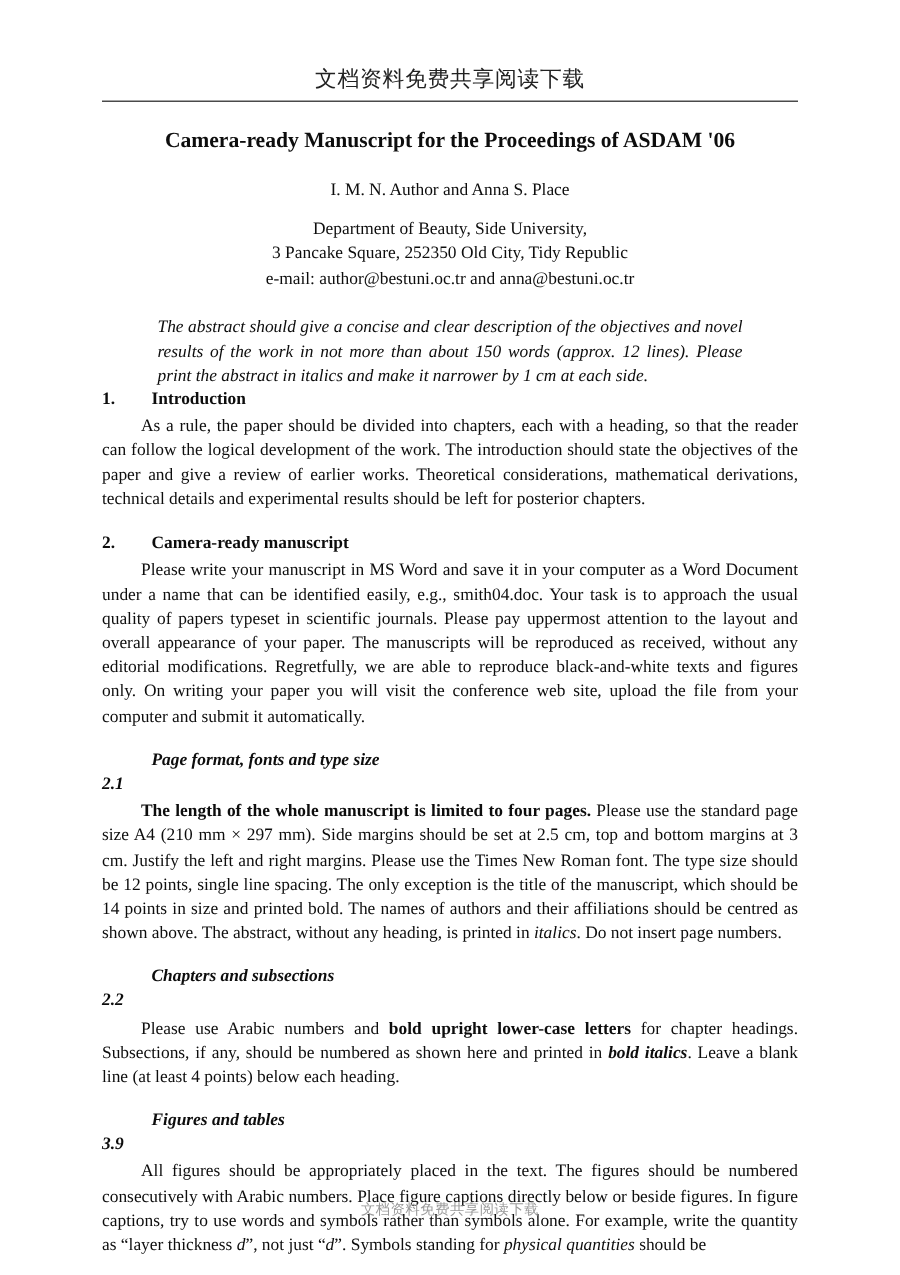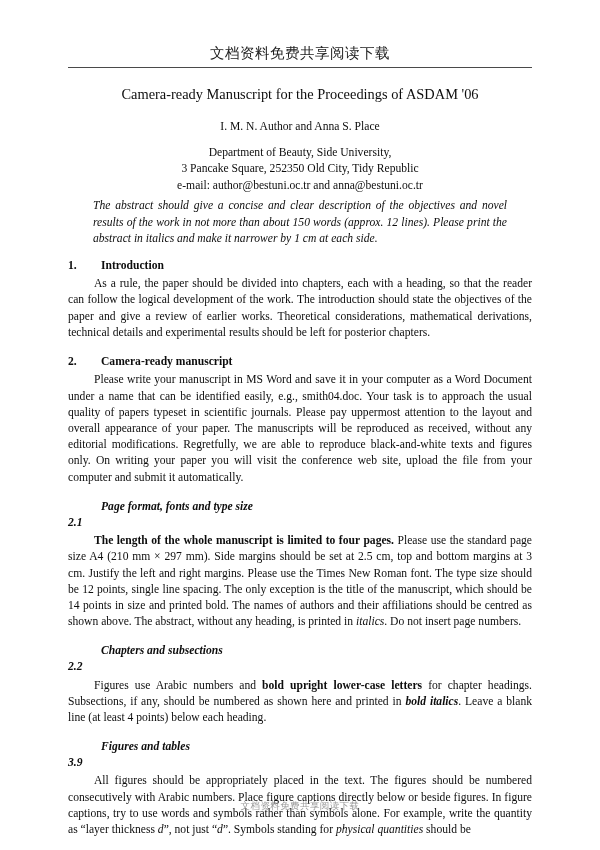--- a/index.html
+++ b/index.html
@@ -45,21 +45,21 @@
   }
 
   
   .doc-title {
     position: absolute;
     left: 68px;
     top: 85px;
     width: 464px;
     text-align: center;
     font-size: 14.4px;
-    font-weight: normal;
+    font-weight: bold;
     line-height: 1.3;
   }
   .authors {
     position: absolute;
     left: 68px;
     top: 119px;
     width: 464px;
     text-align: center;
     font-size: 11.6px;
     line-height: 1.35;
@@ -79,21 +79,21 @@
   .abstract {
     position: absolute;
     left: 93px;
     top: 198px;
     width: 414px;
     font-size: 11.6px;
     font-style: italic;
     line-height: 1.44;
     text-align: justify;
   }
-  .abstract p { margin: 0; }
+  .abstract p { margin: 12px; }
 
   
   .content {
     position: absolute;
     left: 68px;
     top: 258px;
     width: 464px;
     font-size: 11.6px;
     line-height: 1.40;
   }
@@ -198,21 +198,21 @@
       <span class="ttl">Page format, fonts and type size</span>
     </div>
     <p class="para"><b class="bld">The length of the whole manuscript is limited to four pages.</b><span> Please use the standard page size A4 (210 mm × 297 mm). Side margins should be set at 2.5 cm, top and bottom margins at 3 cm. Justify the left and right margins. Please use the Times New Roman font. The type size should be 12 points, single line spacing. The only exception is the title of the manuscript, which should be 14 points in size and printed bold. The names of authors and their affiliations should be centred as shown above. The abstract, without any heading, is printed in </span><i class="itl">italics</i><span>. Do not insert page numbers.</span></p>
 
     <div class="gap-sub"></div>
 
     <div class="subsec-head">
       <span class="num">2.2</span>
       <span class="ttl">Chapters and subsections</span>
     </div>
-    <p class="para"><span>Figures use Arabic numbers and </span><b class="bld">bold upright lower-case letters</b><span> for chapter headings. Subsections, if any, should be numbered as shown here and printed in </span><b class="bi">bold italics</b><span>. Leave a blank line (at least 4 points) below each heading.</span></p>
+    <p class="para"><span>Please use Arabic numbers and </span><b class="bld">bold upright lower-case letters</b><span> for chapter headings. Subsections, if any, should be numbered as shown here and printed in </span><b class="bi">bold italics</b><span>. Leave a blank line (at least 4 points) below each heading.</span></p>
 
     <div class="gap-sub"></div>
 
     <div class="subsec-head">
       <span class="num">3.9</span>
       <span class="ttl">Figures and tables</span>
     </div>
     <p class="para"><span>All figures should be appropriately placed in the text. The figures should be numbered consecutively with Arabic numbers. Place figure captions directly below or beside figures. In figure captions, try to use words and symbols rather than symbols alone. For example, write the quantity as “layer thickness </span><i class="itl">d</i><span>”, not just “</span><i class="itl">d</i><span>”. Symbols standing for </span><i class="itl">physical quantities</i><span> should be</span></p>
 
   </div>

